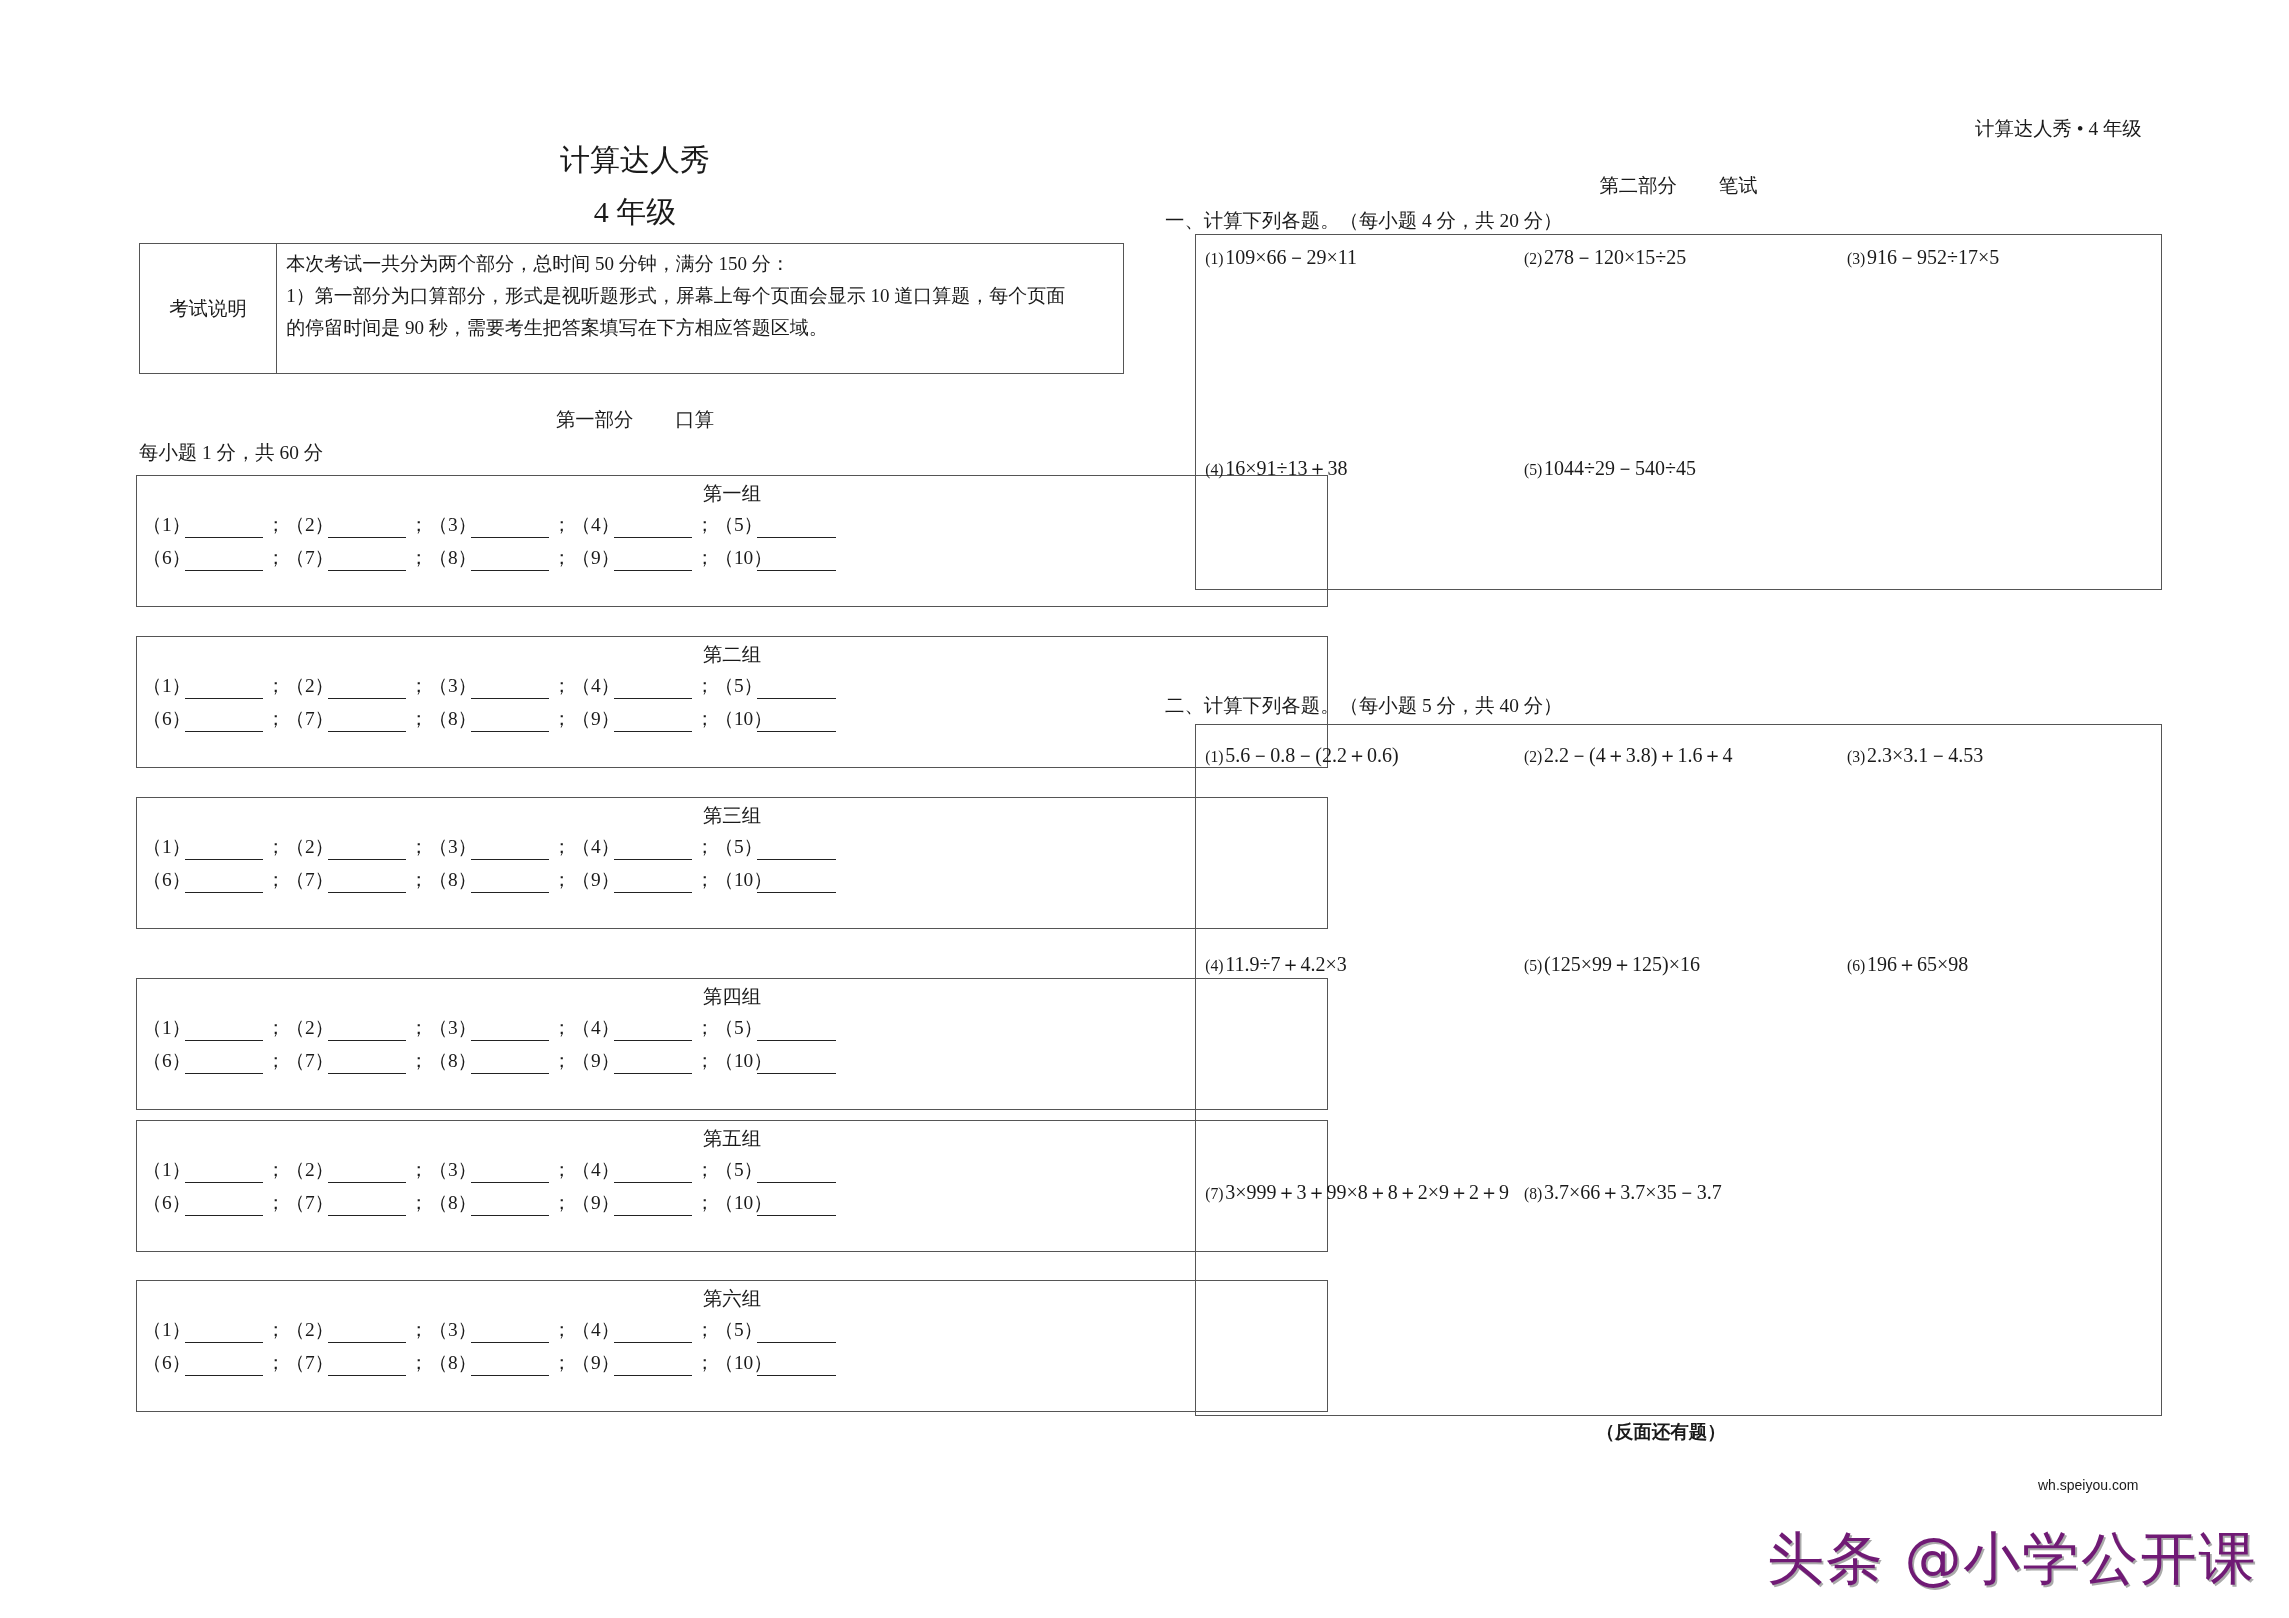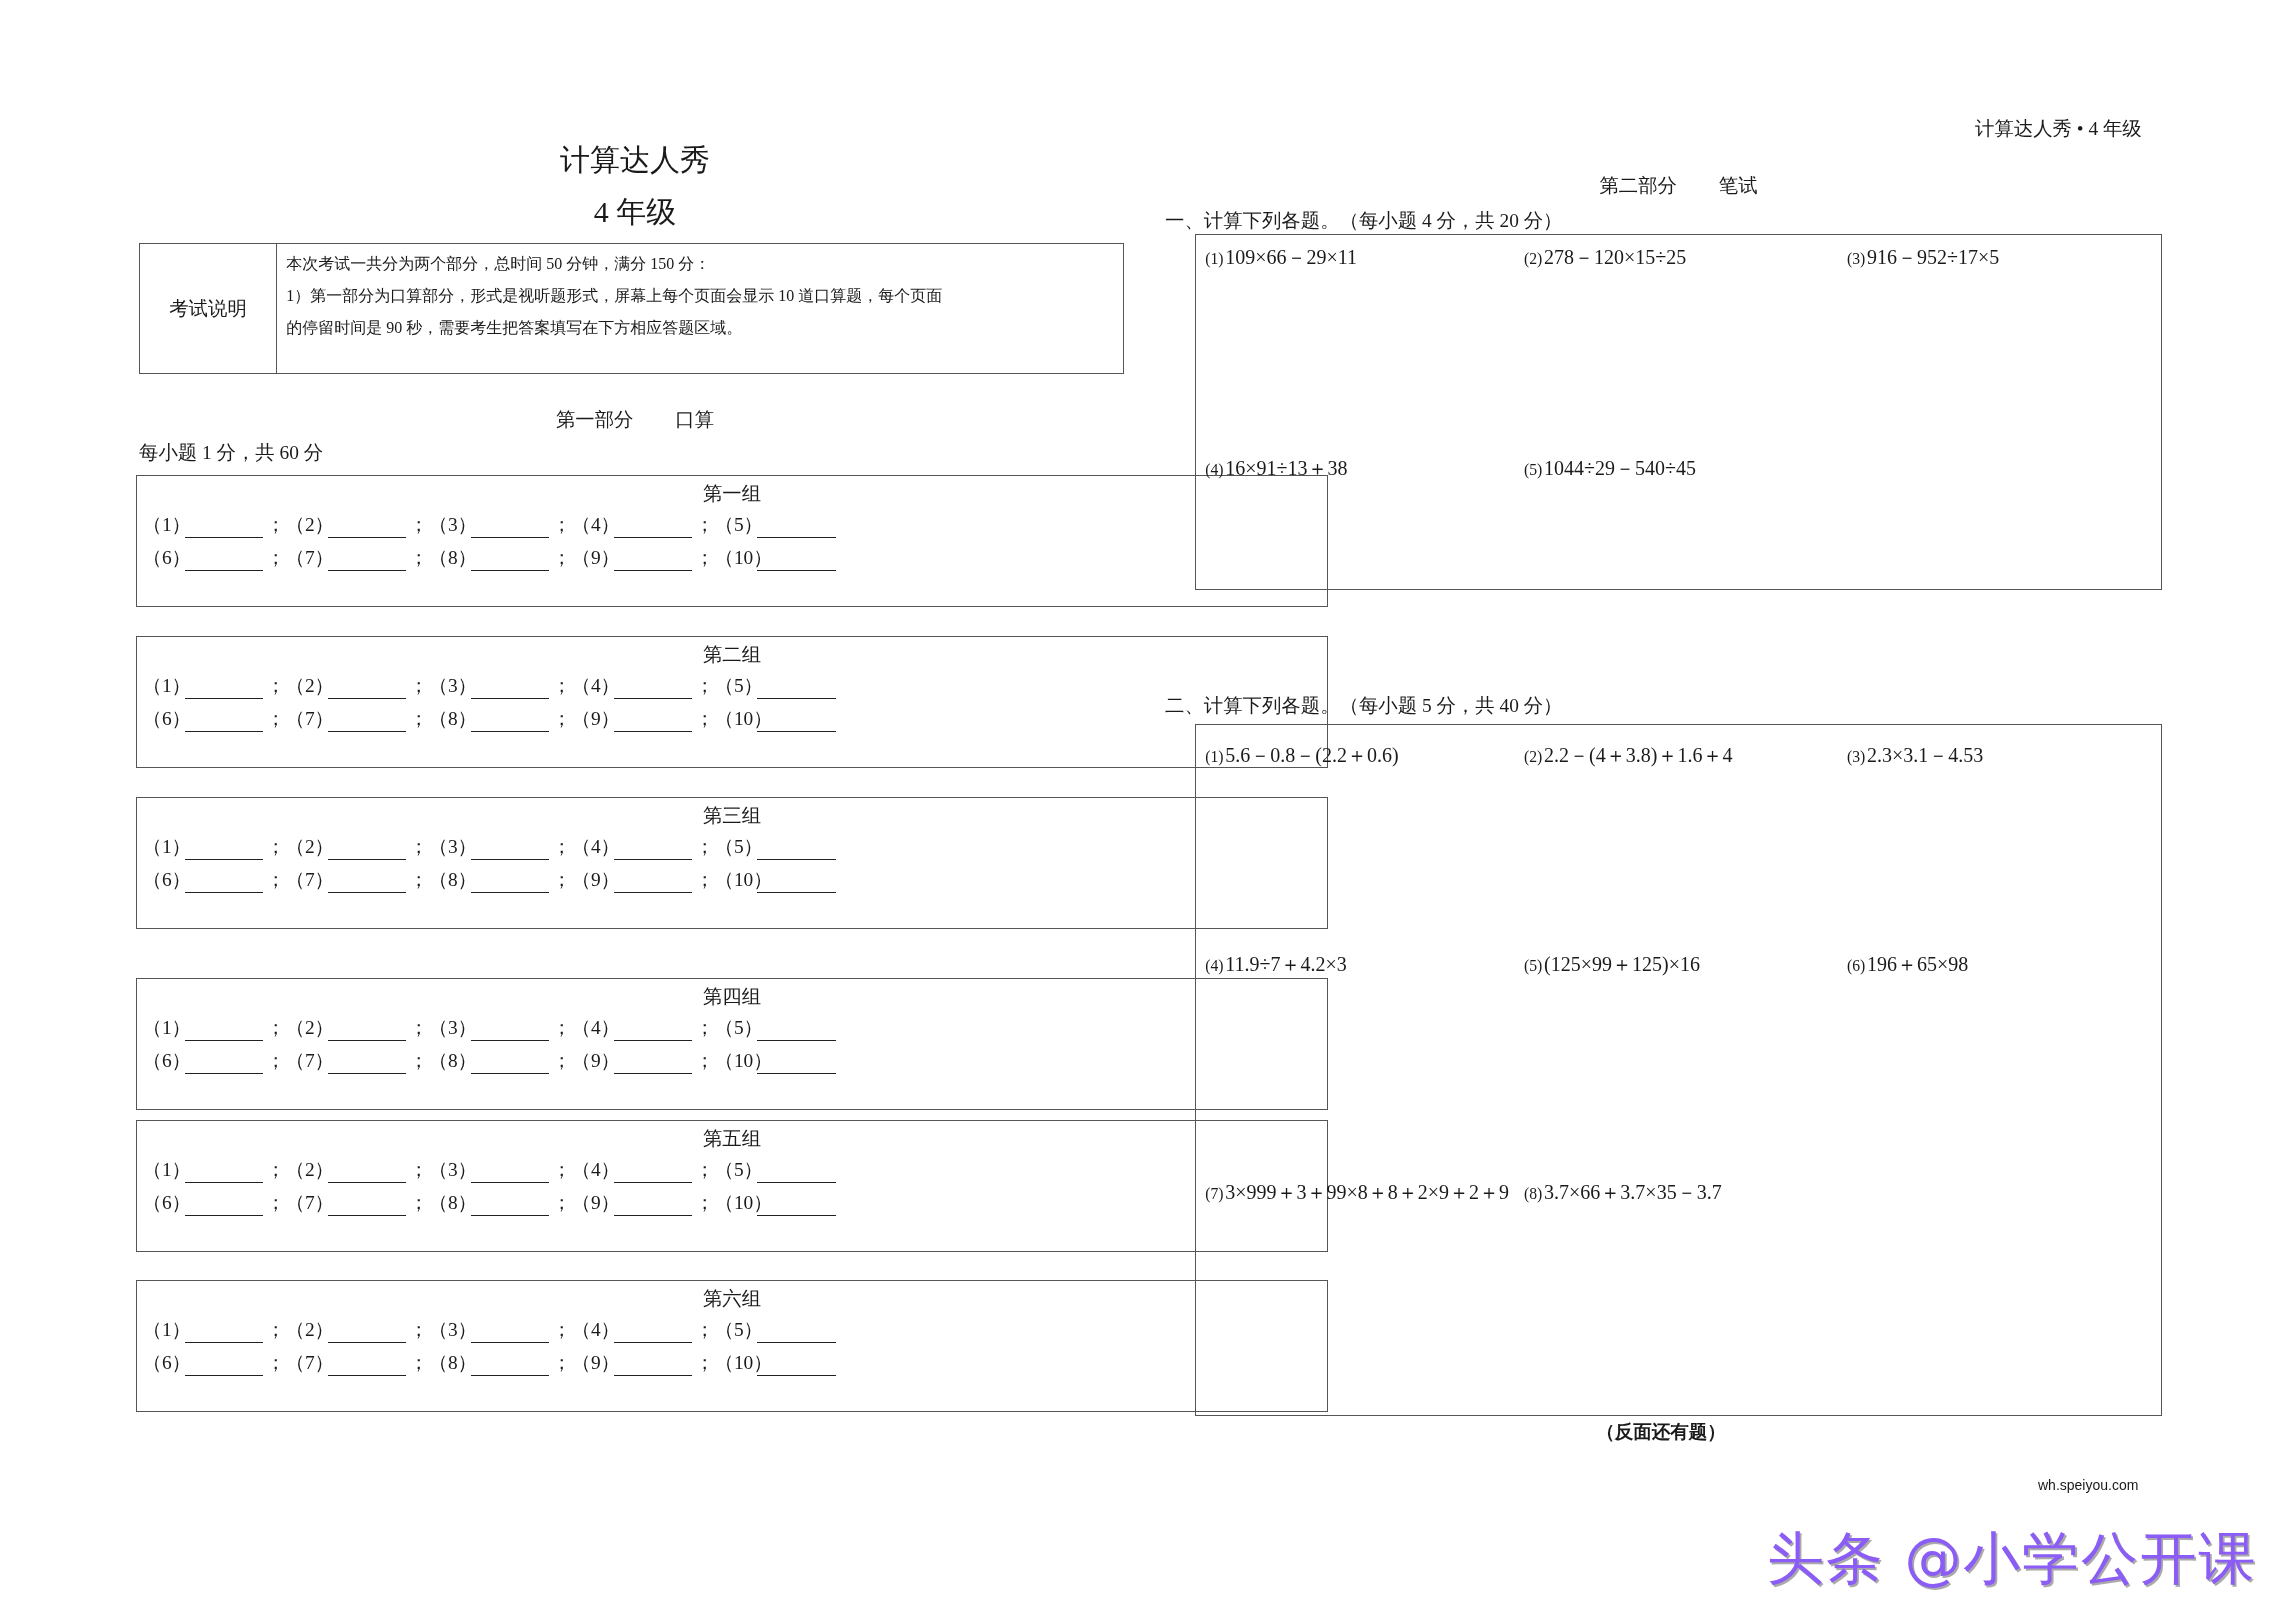--- a/index.html
+++ b/index.html
@@ -10,21 +10,21 @@
   .sans { font-family:"Liberation Sans","DejaVu Sans",sans-serif; }
 
   #header-right { left:1975px; top:115px; font-size:19.4px; white-space:nowrap; }
   #title-main { left:0; width:1270px; top:140px; text-align:center; font-size:30px; }
   #title-grade { left:0; width:1270px; top:192px; text-align:center; font-size:30px; }
 
   #info-table { left:139px; top:243px; width:985px; height:131px;
                 border:1.8px solid #555; box-sizing:border-box; display:flex; }
   #info-label { width:136px; border-right:1.8px solid #555; display:flex;
                 align-items:center; justify-content:center; font-size:19.4px; }
-  #info-body { flex:1; padding:3.7px 9.2px; font-size:16px; line-height:32px; }
+  #info-body { flex:1; padding:3.7px 9.2px; font-size:19px; line-height:32px; }
 
   #part1-title { left:0; width:1270px; top:406px; text-align:center; font-size:19.4px; word-spacing:37px; }
   #part1-score { left:139px; top:439px; font-size:19.4px; }
 
   .group-box { position:absolute; left:136px; width:1192px; height:132px;
                border:1.8px solid #555; box-sizing:border-box; }
   .group-title { position:absolute; top:3.7px; left:0; width:100%; text-align:center; font-size:19.4px; }
   .g-row { position:absolute; left:5.5px; font-size:19.4px; display:flex; white-space:nowrap; }
   .g-row.r1 { top:35px; }
   .g-row.r2 { top:68px; }
@@ -40,21 +40,21 @@
 
   .prob-box { position:absolute; left:1195px; width:967px; border:1.8px solid #555; box-sizing:border-box; }
   #box1 { top:234px; height:356px; }
   #box2 { top:724px; height:692px; }
   .prob { position:absolute; font-size:20px; white-space:nowrap; }
   .prob .pn { font-size:15.7px; margin-right:1.8px; }
 
   #back-note { left:1495px; width:332px; top:1419px; text-align:center; font-size:18.5px; font-weight:bold; }
   #site { left:2038px; top:1477px; font-size:14px; }
   #watermark { left:1767px; top:1521px; font-size:57px; letter-spacing:1.8px; white-space:nowrap;
-               color:#8b5cf6; text-shadow: 1.8px 1.8px 0 #aaa; font-family:"DejaVu Sans","Liberation Sans",sans-serif; }
+               color:#701a75; text-shadow: 1.8px 1.8px 0 #aaa; font-family:"DejaVu Sans","Liberation Sans",sans-serif; }
 </style>
 </head>
 <body>
 
 <div id="header-right" class="abs serif">计算达人秀 • 4 年级</div>
 
 <div id="title-main" class="abs serif">计算达人秀</div>
 <div id="title-grade" class="abs serif">4 年级</div>
 
 <div id="info-table" class="abs serif">

